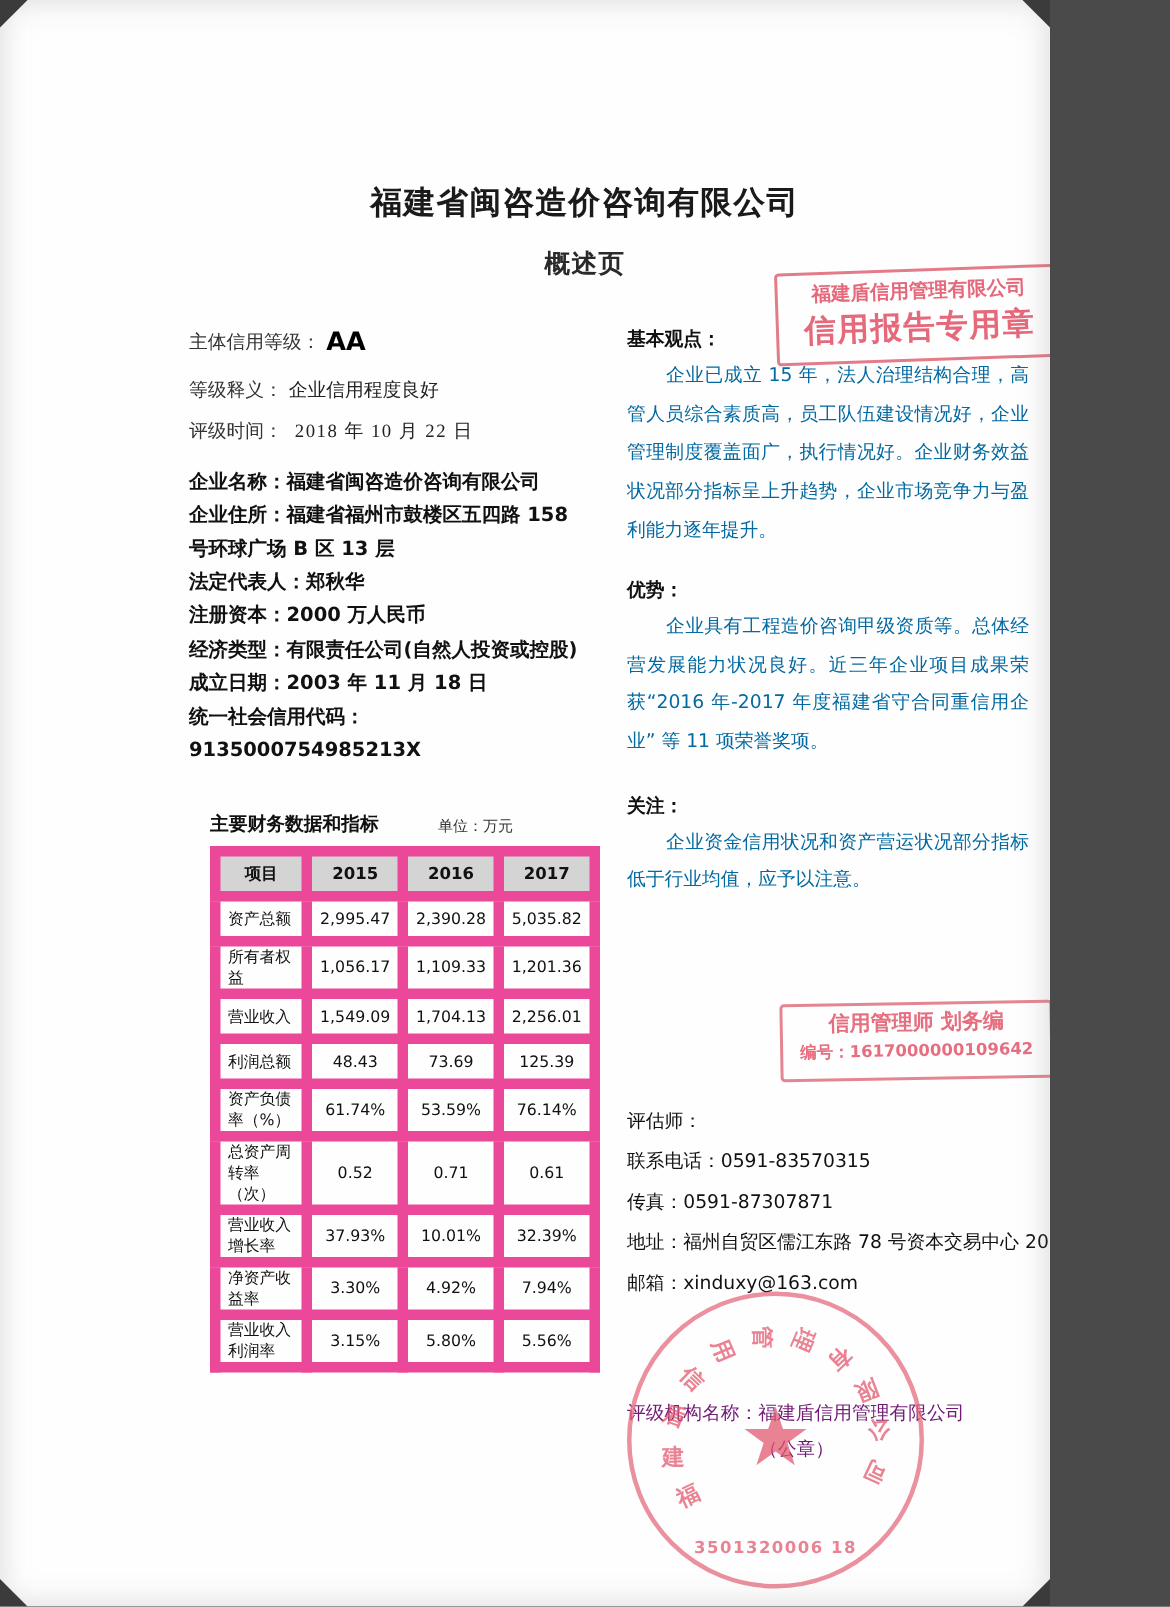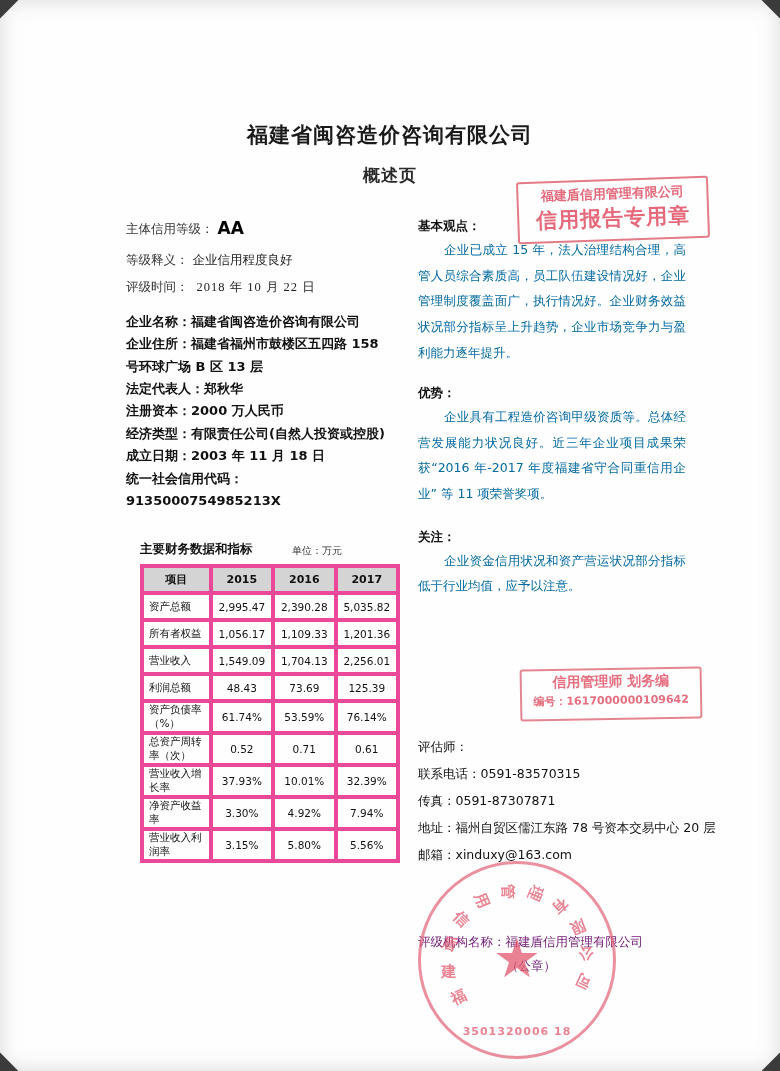--- a/index.html
+++ b/index.html
@@ -7,21 +7,21 @@
     padding: 0;
     background: #4a4a4a;
   }
   body {
     width: 780px;
     height: 1071px;
     font-family: "DejaVu Sans", "Liberation Sans", sans-serif;
   }
   .page {
     position: relative;
-    width: 780px;
+    width: 700px;
     height: 1071px;
     background: #ffffff;
     overflow: hidden;
   }
   
   .page::before {
     content: "";
     position: absolute;
     left: 0; top: 0; right: 0; bottom: 0;
     box-shadow: inset 0 0 22px rgba(120,120,120,0.30);
@@ -123,21 +123,21 @@
   }
   table.fin {
     position: absolute;
     left: 120px; top: 548px;
     border-collapse: collapse;
     width: 260px;
     font-size: 10.5px;
     color: #111;
   }
   table.fin th, table.fin td {
-    border: 4px solid #ec4899;
+    border: 7px solid #ec4899;
     height: 23px;
     padding: 0 4px;
     text-align: center;
     font-weight: normal;
   }
   table.fin thead th {
     background: #d4d4d4;
     font-weight: bold;
     font-size: 11px;
   }

